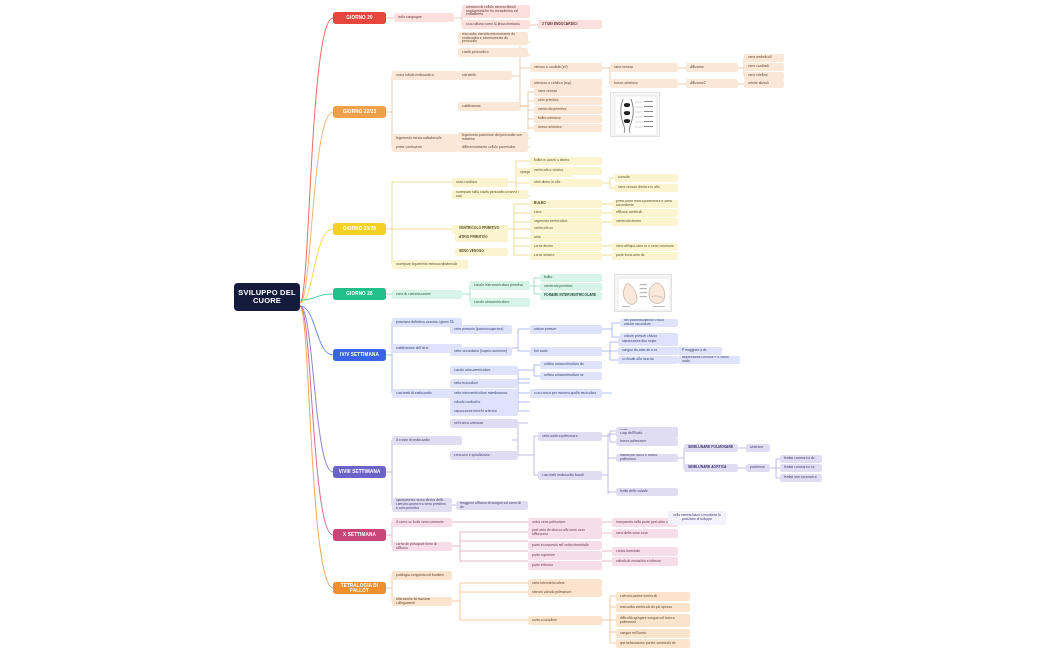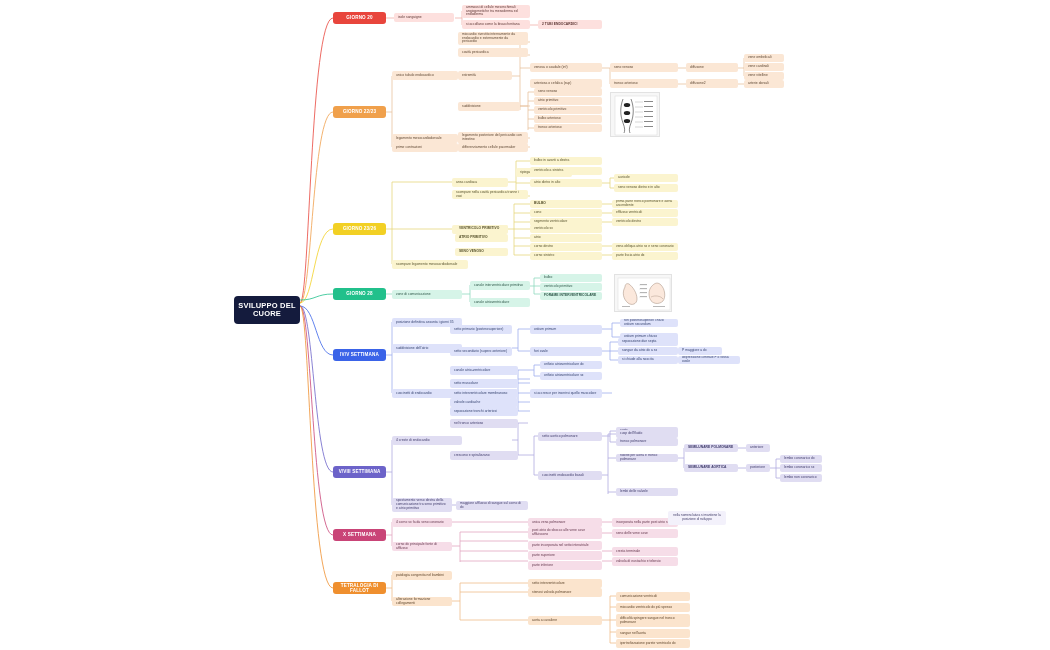--- a/index.html
+++ b/index.html
@@ -174,21 +174,21 @@
       <path d="M452,522 L528,522" stroke="#e2a6c0"></path>
       <path d="M452,546 L460,546 M460,532 L460,562 M460,532 L528,532 M460,541 L528,541 M460,551 L528,551 M460,561 L528,561" stroke="#e2a6c0"></path>
       <path d="M602,522 L612,522 M602,533 L612,533 M602,551 L612,551 M602,561 L612,561" stroke="#e2a6c0"></path>
 
       <path d="M386,588 L392,588 M392,575 L392,601 M392,575 L394,575 M392,601 L394,601" stroke="#efbd8a"></path>
       <path d="M452,601 L460,601 M460,583 L460,620 M460,583 L528,583 M460,592 L528,592 M460,620 L528,620" stroke="#efbd8a"></path>
       <path d="M602,620 L610,620 M610,596 L610,643 M610,596 L616,596 M610,607 L616,607 M610,620 L616,620 M610,632 L616,632 M610,643 L616,643" stroke="#efbd8a"></path>
     </g>
   </svg>
 
-  <div class="node root" style="left:234px; top:296px; width:66px; height:28px;">
+  <div class="node root" style="left:234px; top:283px; width:66px; height:28px;">
     <span>SVILUPPO DEL CUORE</span>
   </div>
 
   <div class="node branch c-red" style="left:333px; top:12px; width:53px; height:12px;">
     <span>GIORNO 20</span>
   </div>
   <div class="node leaf l-red" style="left:394px; top:13px; width:60px; height:9px;">
     <span>isole sanguigne</span>
     </div>
   <div class="node leaf l-red" style="left:462px; top:5px; width:68px; height:13px;">

